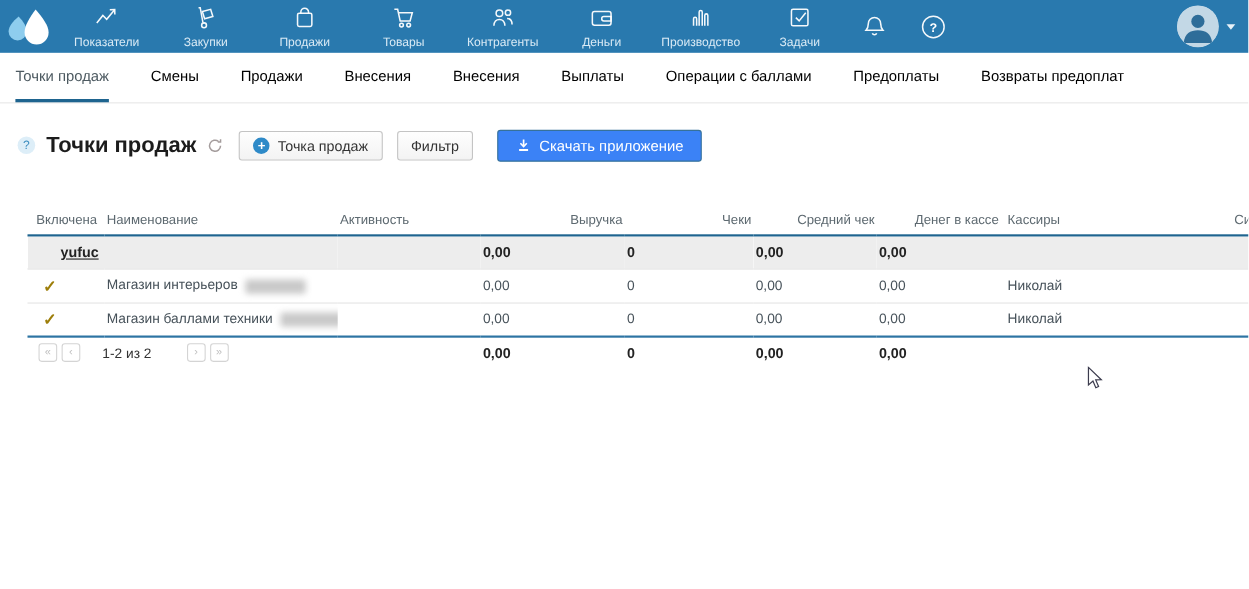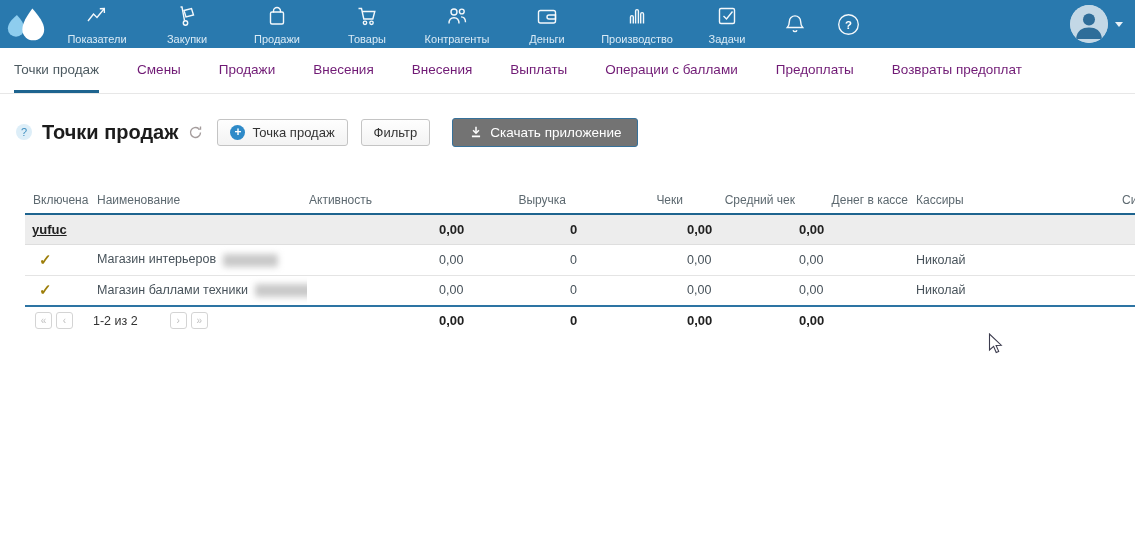--- a/index.html
+++ b/index.html
@@ -17,51 +17,51 @@
   .nav-utility { display:flex; align-items:center; margin-left:10px; gap:28px; }
   .util-icon { display:flex; align-items:center; justify-content:center; cursor:pointer; }
   .avatar-zone { margin-left:auto; display:flex; align-items:center; gap:7px; padding-right:12px; }
   .avatar { width:38px; height:38px; border-radius:50%; overflow:hidden; background:#c3d8e6; }
   .caret-down { width:0; height:0; border-left:4px solid transparent;
     border-right:4px solid transparent; border-top:5px solid #e8f2f8; }
 
   
   .tabs { height:46px; border-bottom:1px solid #e7e7e7; display:flex; align-items:stretch;
     padding-left:14px; gap:38px; }
-  .tab { display:flex; align-items:center; font-size:13.5px; color:#701a75;
+  .tab { display:flex; align-items:center; font-size:13.5px; color:#000000;
     border-bottom:3px solid transparent; cursor:pointer; white-space:nowrap; }
   .tab.active { color:#4d5a61; border-bottom-color:#1e648f; }
 
   
   .toolbar { display:flex; align-items:center; margin:23px 0 0 16px; height:30px; }
   .help-bubble { width:16px; height:16px; border-radius:50%; background:#ddeef8; color:#3f8fc0;
     font-size:11px; display:flex; align-items:center; justify-content:center; cursor:pointer; }
   .page-title { font-size:20px; font-weight:bold; color:#1c1c1c; margin:0 10px 0 10px; white-space:nowrap; }
   .refresh { margin-right:14px; cursor:pointer; display:flex; align-items:center; }
   .btn { height:27px; padding:0 12px; background:linear-gradient(#fefefe,#f3f3f3);
     border:1px solid #c4c4c4; border-radius:3px; font-size:13px; color:#333;
     display:inline-flex; align-items:center; gap:7px; cursor:pointer; margin-right:13px;
     font-family:"Liberation Sans", sans-serif; white-space:nowrap; }
   .plus-circle { width:15px; height:15px; border-radius:50%; background:#2e8ac8; color:#fff;
     font-size:12px; line-height:15px; text-align:center; font-weight:bold; }
-  .btn-primary { background:#737373; border-color:#36719a; color:#fff; height:29px;
+  .btn-primary { background:#3b82f6; border-color:#36719a; color:#fff; height:29px;
     padding:0 16px; margin-left:9px; font-size:13.5px; }
 
   
   .table-wrap { margin-top:42px; }
   table { border-collapse:collapse; table-layout:fixed; width:1110px; margin-left:25px; }
   th { font-weight:normal; font-size:12px; color:#5d6970; text-align:left;
     padding:4px 2px 6px 2px; border-bottom:2px solid #1e648f; white-space:nowrap; overflow:hidden; }
   th.num { text-align:right; }
   td { font-size:12.5px; color:#47525a; height:31px; padding:0 2px;
     border-bottom:1px solid #e4e4e4; white-space:nowrap; overflow:hidden; vertical-align:middle; }
   td.num { }
   tr.summary td { background:#ededed; font-weight:bold; font-size:13px; color:#222;
     height:30px; border-bottom:1px solid #dedede; }
-  tr.summary td:first-child { padding-left:7px;text-decoration:underline; }
+  tr.summary td:first-child { padding-left:30px;text-decoration:underline; }
   .check { color:#9d7e0a; font-size:15px; font-weight:bold; padding-left:12px; display:inline-block; }
   td.cashiers { padding-left:6px; }
   .redacted { display:inline-block; width:55px; height:13px; background:#c9c9c9;
     filter:blur(3px); border-radius:2px; vertical-align:middle; margin-left:7px; }
   tr.footer td { border-top:2px solid #2d74a3; border-bottom:none; font-weight:bold;
     font-size:13px; color:#222; height:28px; }
   .pager { display:flex; align-items:center; padding-left:8px; }
   .pg-btn { width:17px; height:17px; border:1px solid #d4d4d4; border-radius:3px; color:#c0c0c0;
     font-size:10px; display:inline-flex; align-items:center; justify-content:center;
     margin-right:4px; background:#fff; font-weight:normal; cursor:pointer; }

